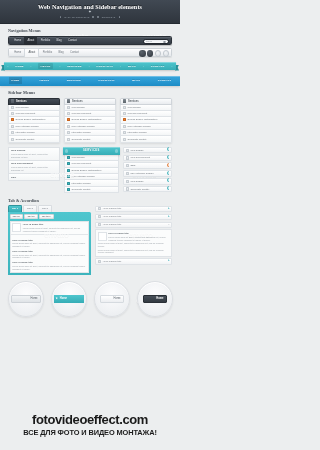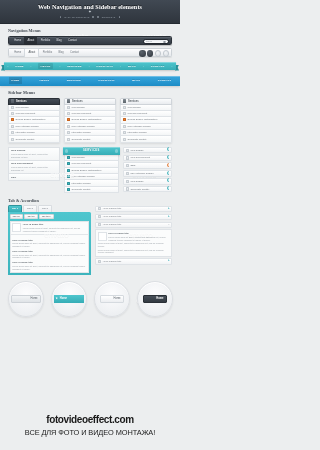--- a/index.html
+++ b/index.html
@@ -324,25 +324,25 @@
     font-size:2.6px; color:#fff; font-weight:bold;
   }
 
   
   .footer-wm {
     position:absolute; left:0; right:0; bottom:0; height:50px;
     display:flex; flex-direction:column; align-items:center;
     justify-content:center; pointer-events:none;
   }
   .fw-main {
-    font-size:10px; font-weight:bold; color:#1a1a1a;
+    font-size:13px; font-weight:bold; color:#1a1a1a;
     letter-spacing:-.4px; line-height:14px;
   }
   .fw-sub {
-    font-size:7.4px; font-weight:normal; color:#1b1b1b;
+    font-size:7.4px; font-weight:bold; color:#1b1b1b;
     letter-spacing:-.1px; margin-top:1px;
   }
 </style>
 </head>
 <body>
 
 <div class="page">
 
   <div class="hdr">
     <div class="hdr-title">Web Navigation and Sidebar elements</div>

